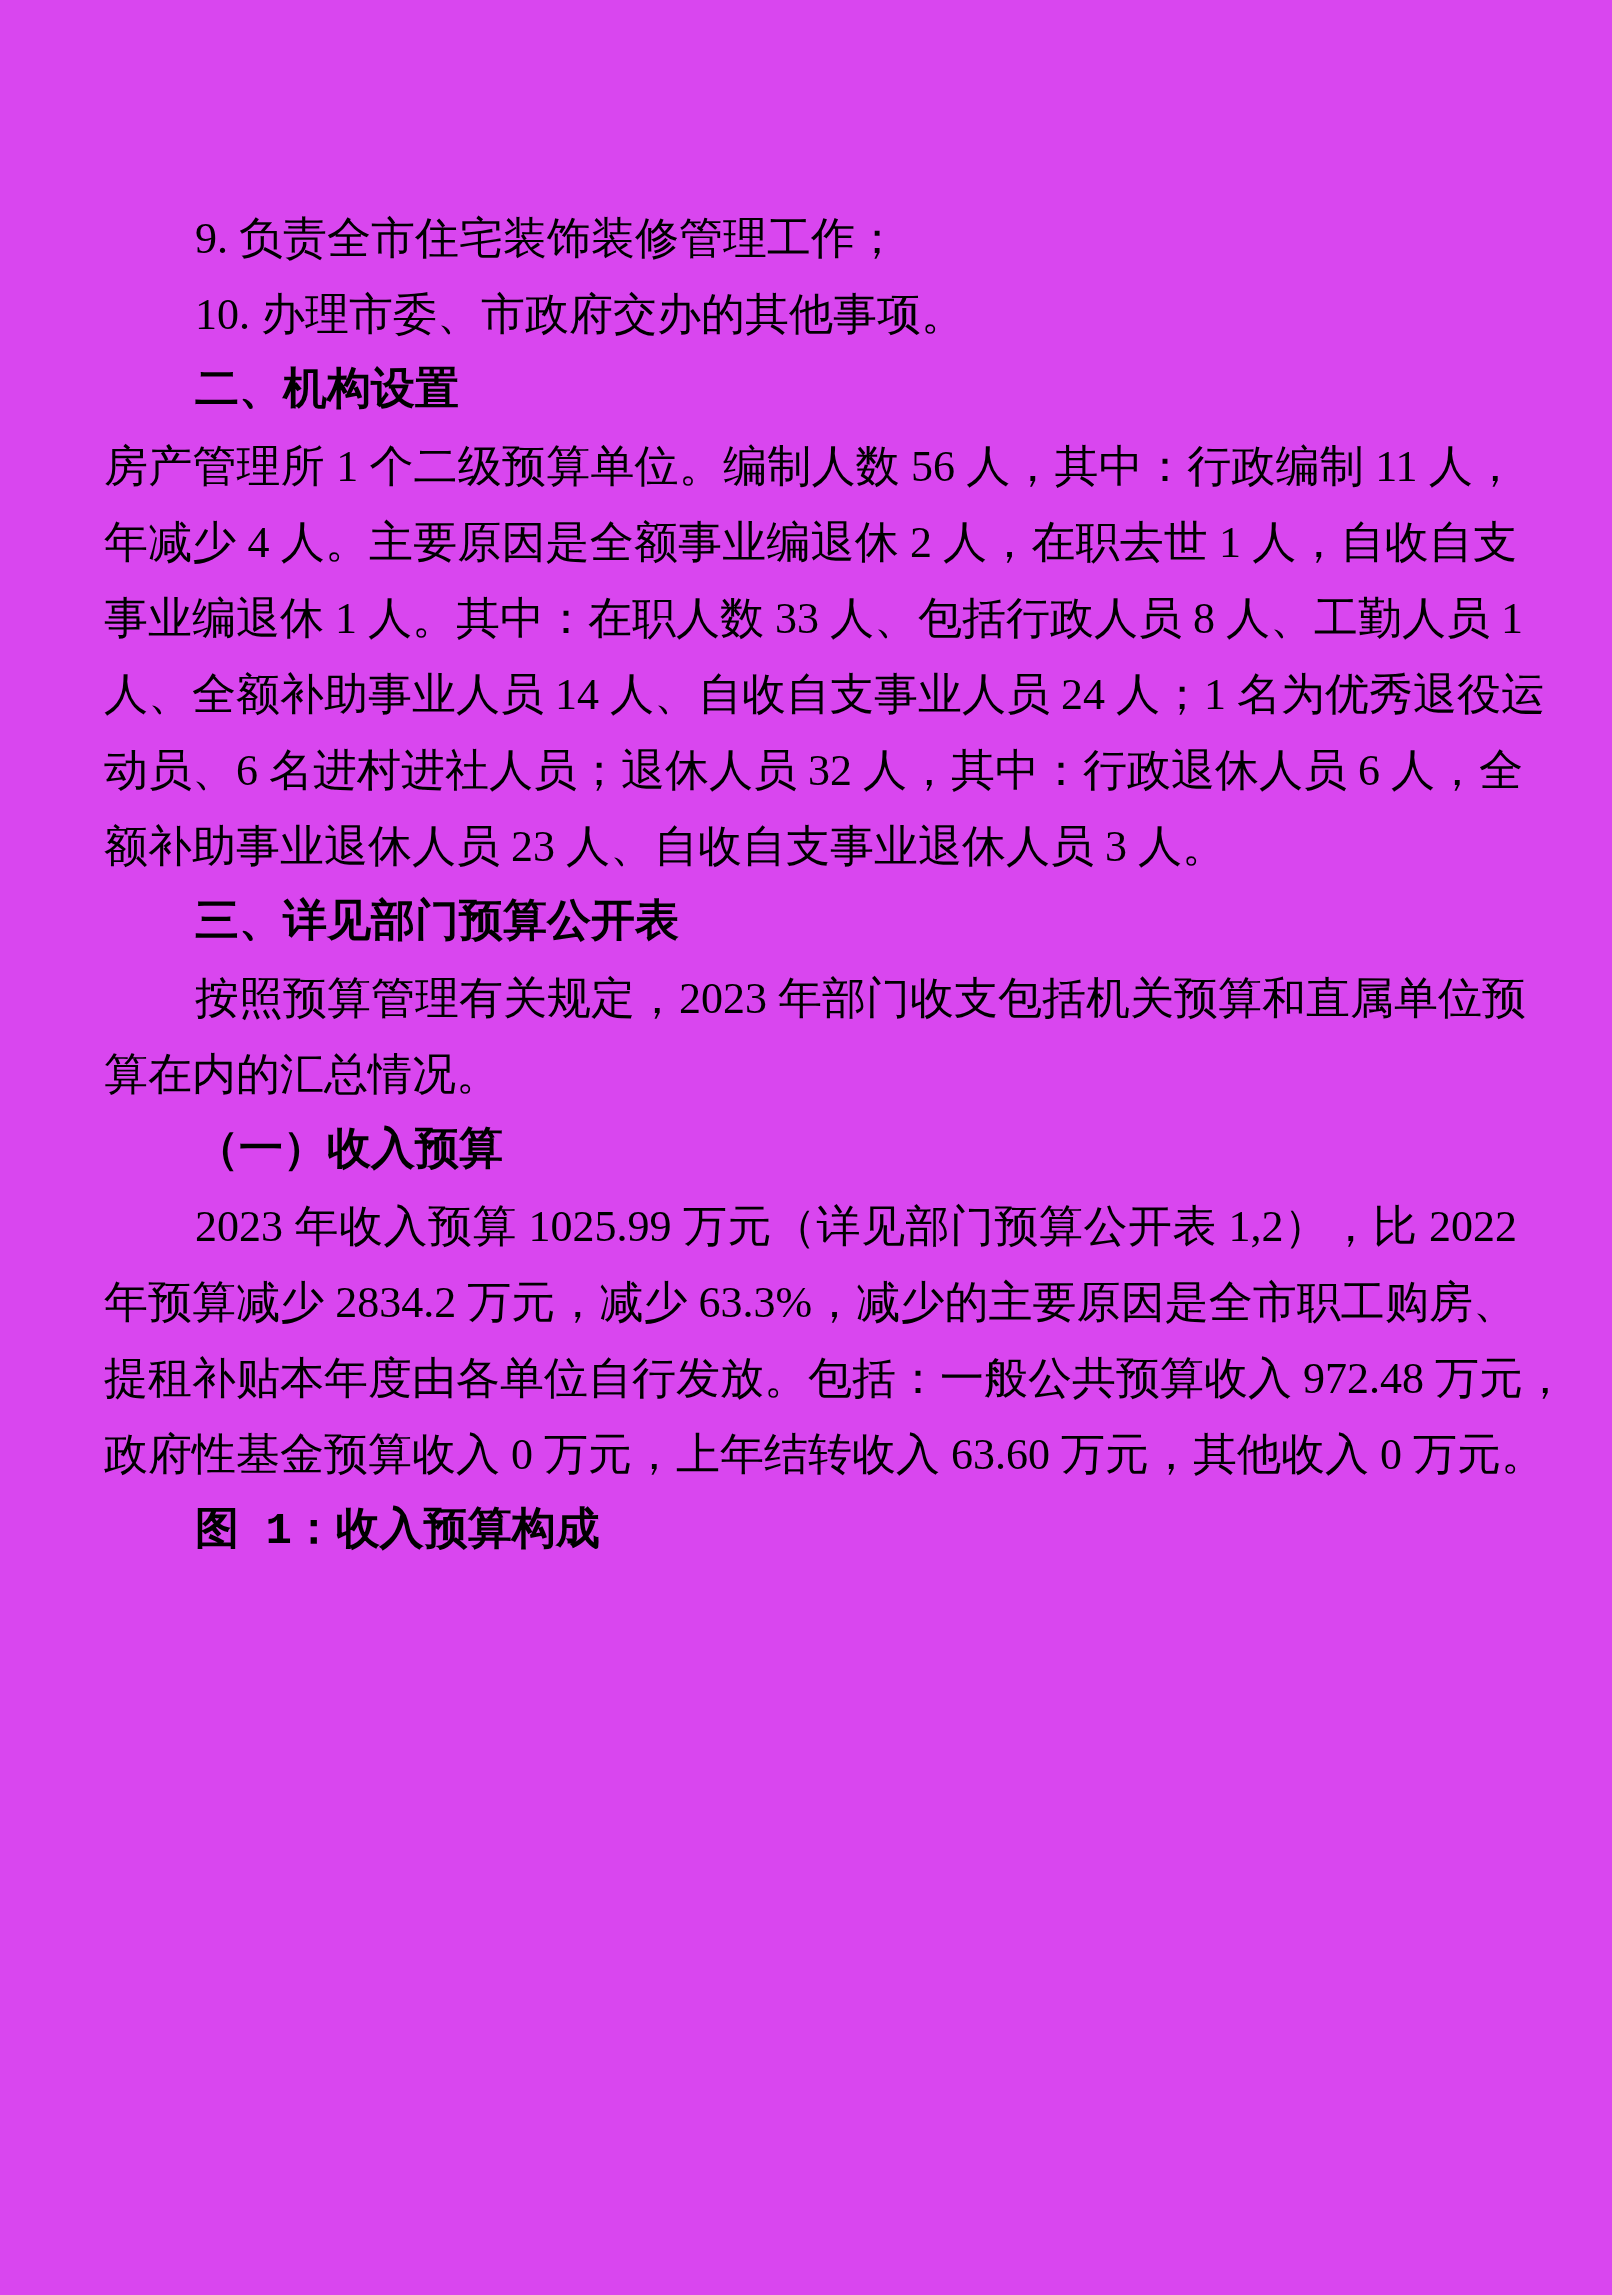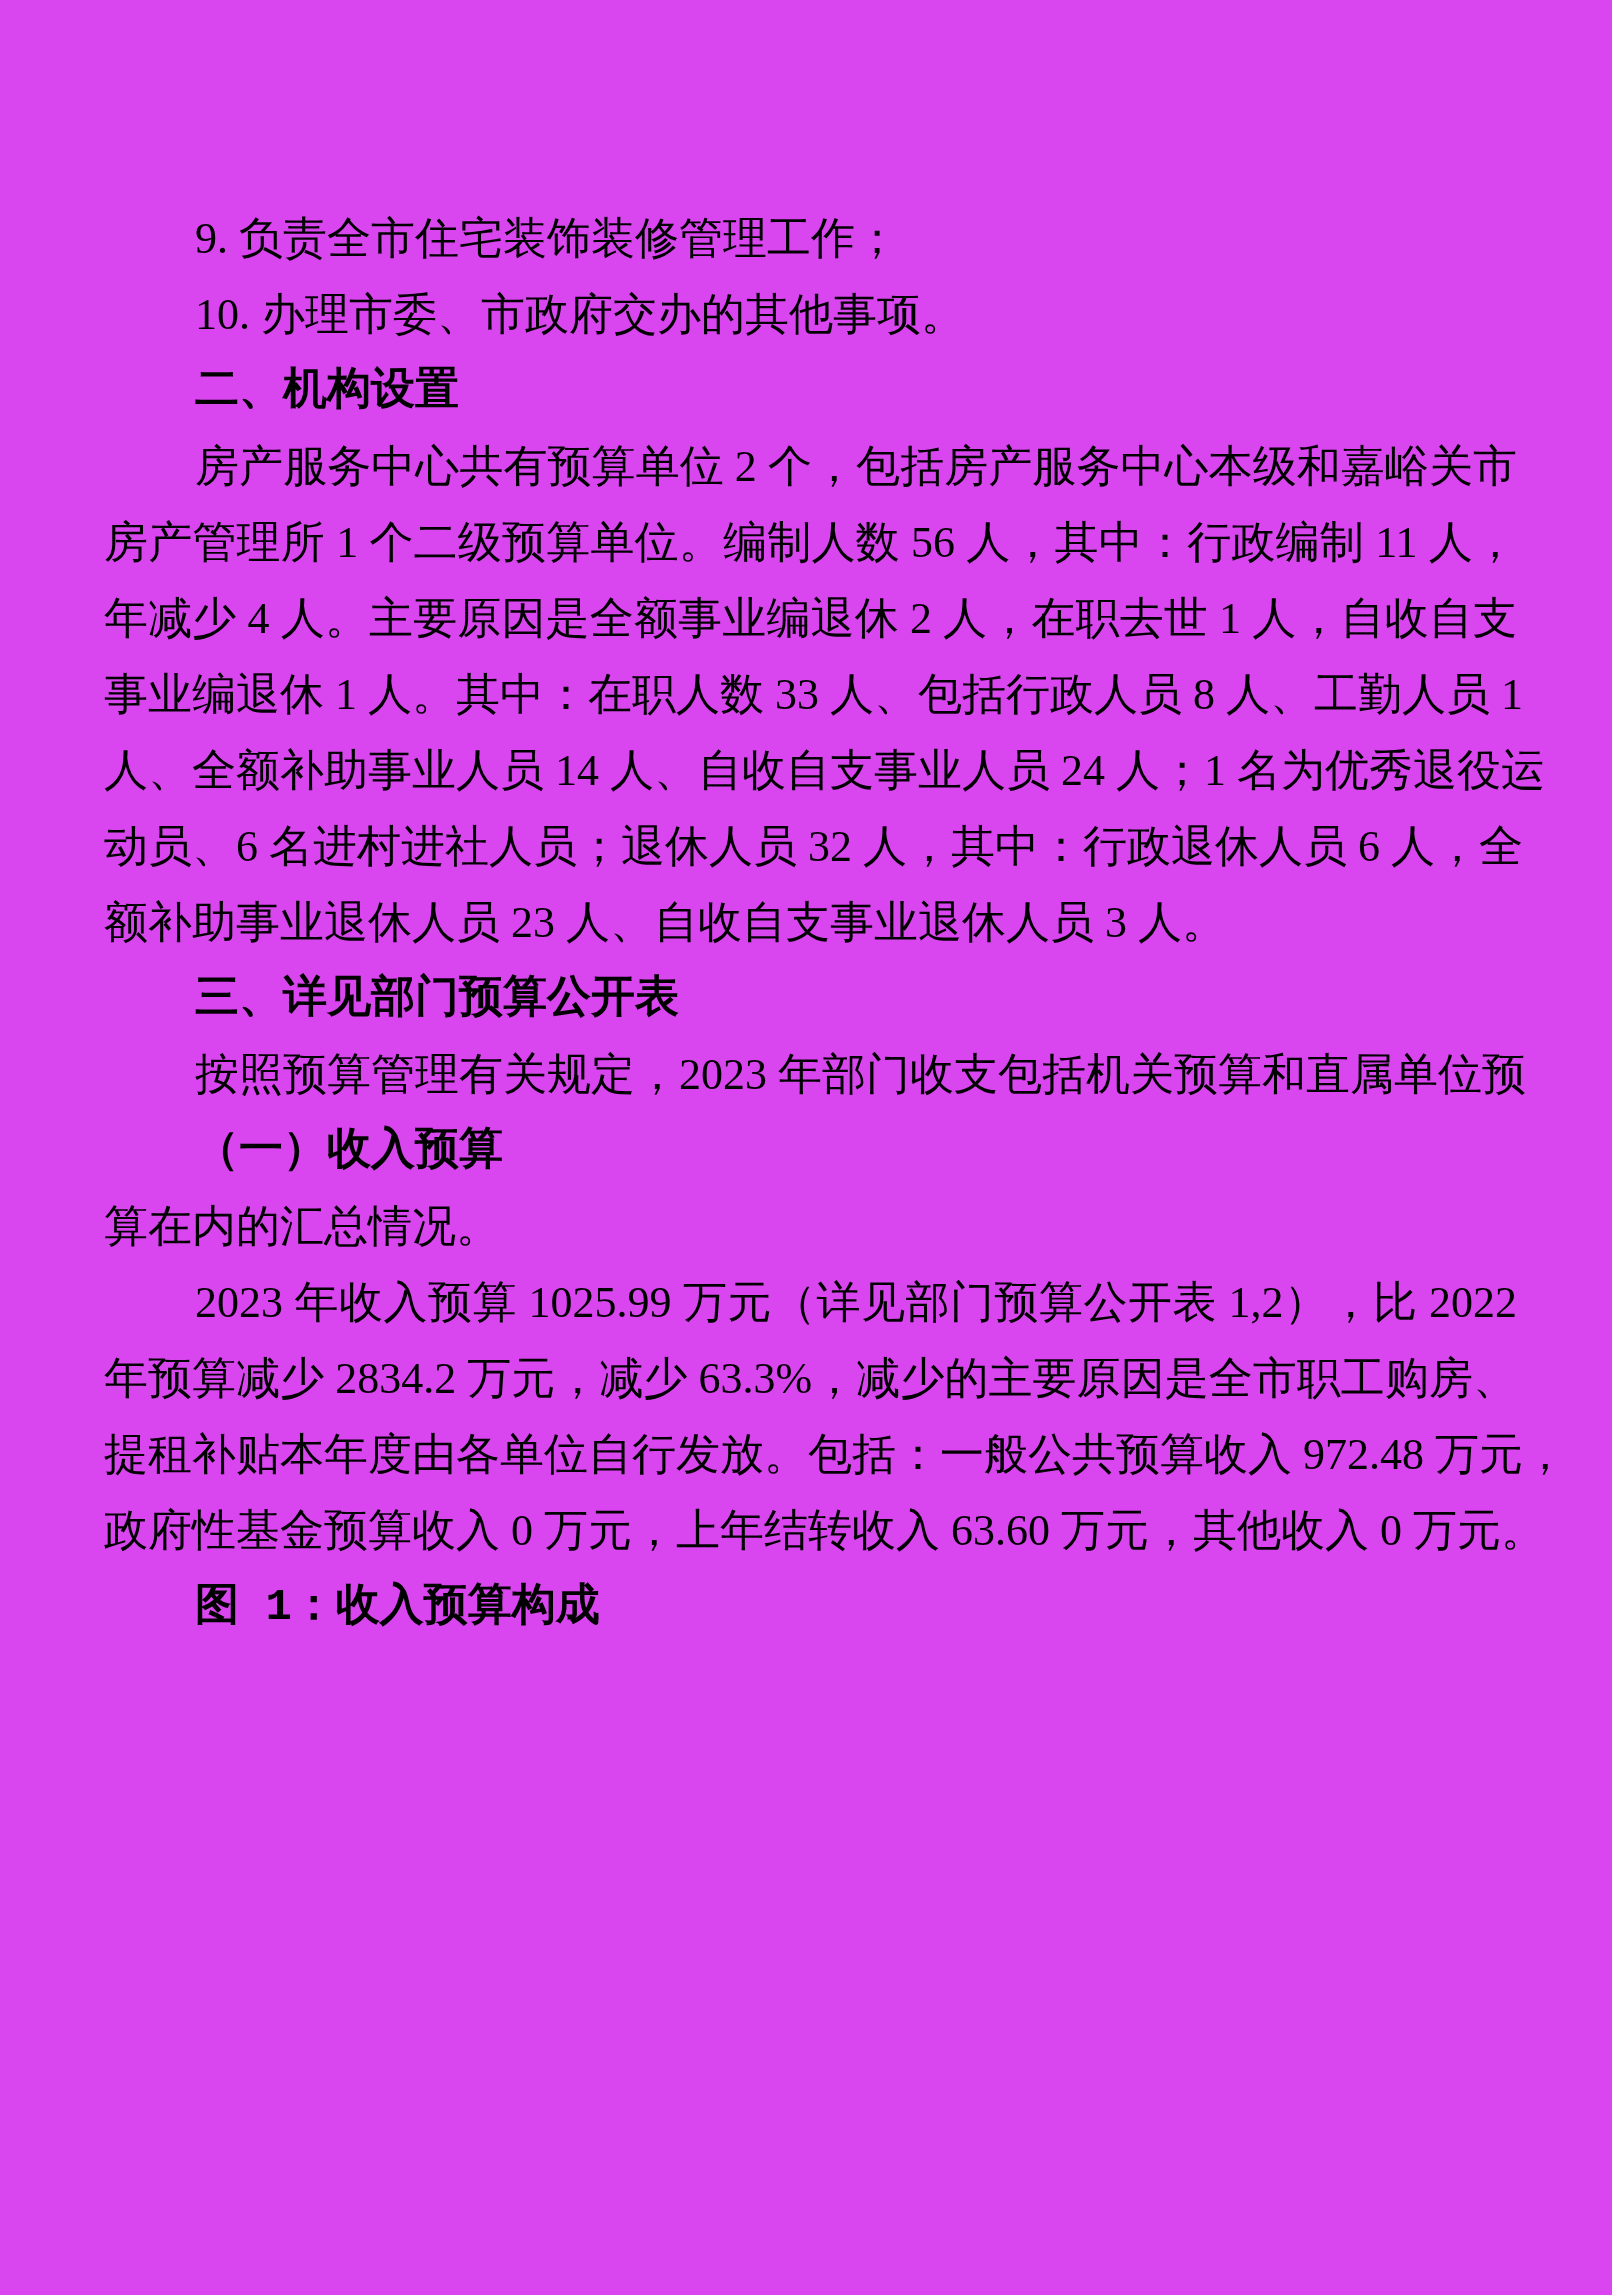--- a/index.html
+++ b/index.html
@@ -50,31 +50,30 @@
   }
 </style>
 </head>
 <body>
 
 <div class="page">
   <div class="doc-body">
       <div class="line indent">9. 负责全市住宅装饰装修管理工作；</div>
       <div class="line indent">10. 办理市委、市政府交办的其他事项。</div>
       <div class="line heading indent">二、机构设置</div>
-      <div class="line indent justify">房产服务中心共有预算单位 2 个，包括房产服务中心本级和嘉峪关市</div>
       <div class="line justify">房产管理所 1 个二级预算单位。编制人数 56 人，其中：行政编制 11 人，</div>
       <div class="line justify">年减少 4 人。主要原因是全额事业编退休 2 人，在职去世 1 人，自收自支</div>
       <div class="line justify">事业编退休 1 人。其中：在职人数 33 人、包括行政人员 8 人、工勤人员 1</div>
       <div class="line justify">人、全额补助事业人员 14 人、自收自支事业人员 24 人；1 名为优秀退役运</div>
       <div class="line justify">动员、6 名进村进社人员；退休人员 32 人，其中：行政退休人员 6 人，全</div>
       <div class="line">额补助事业退休人员 23 人、自收自支事业退休人员 3 人。</div>
       <div class="line heading indent">三、详见部门预算公开表</div>
       <div class="line indent justify">按照预算管理有关规定，2023 年部门收支包括机关预算和直属单位预</div>
+      <div class="line">算在内的汇总情况。</div>
       <div class="line heading indent">（一）收入预算</div>
-      <div class="line">算在内的汇总情况。</div>
       <div class="line indent justify">2023 年收入预算 1025.99 万元（详见部门预算公开表 1,2），比 2022</div>
       <div class="line justify">年预算减少 2834.2 万元，减少 63.3%，减少的主要原因是全市职工购房、</div>
       <div class="line justify">提租补贴本年度由各单位自行发放。包括：一般公共预算收入 972.48 万元，</div>
       <div class="line justify">政府性基金预算收入 0 万元，上年结转收入 63.60 万元，其他收入 0 万元。</div>
       <div class="line heading indent">图 1：收入预算构成</div>
     </div>
 </div>
 
 
 </body></html>

